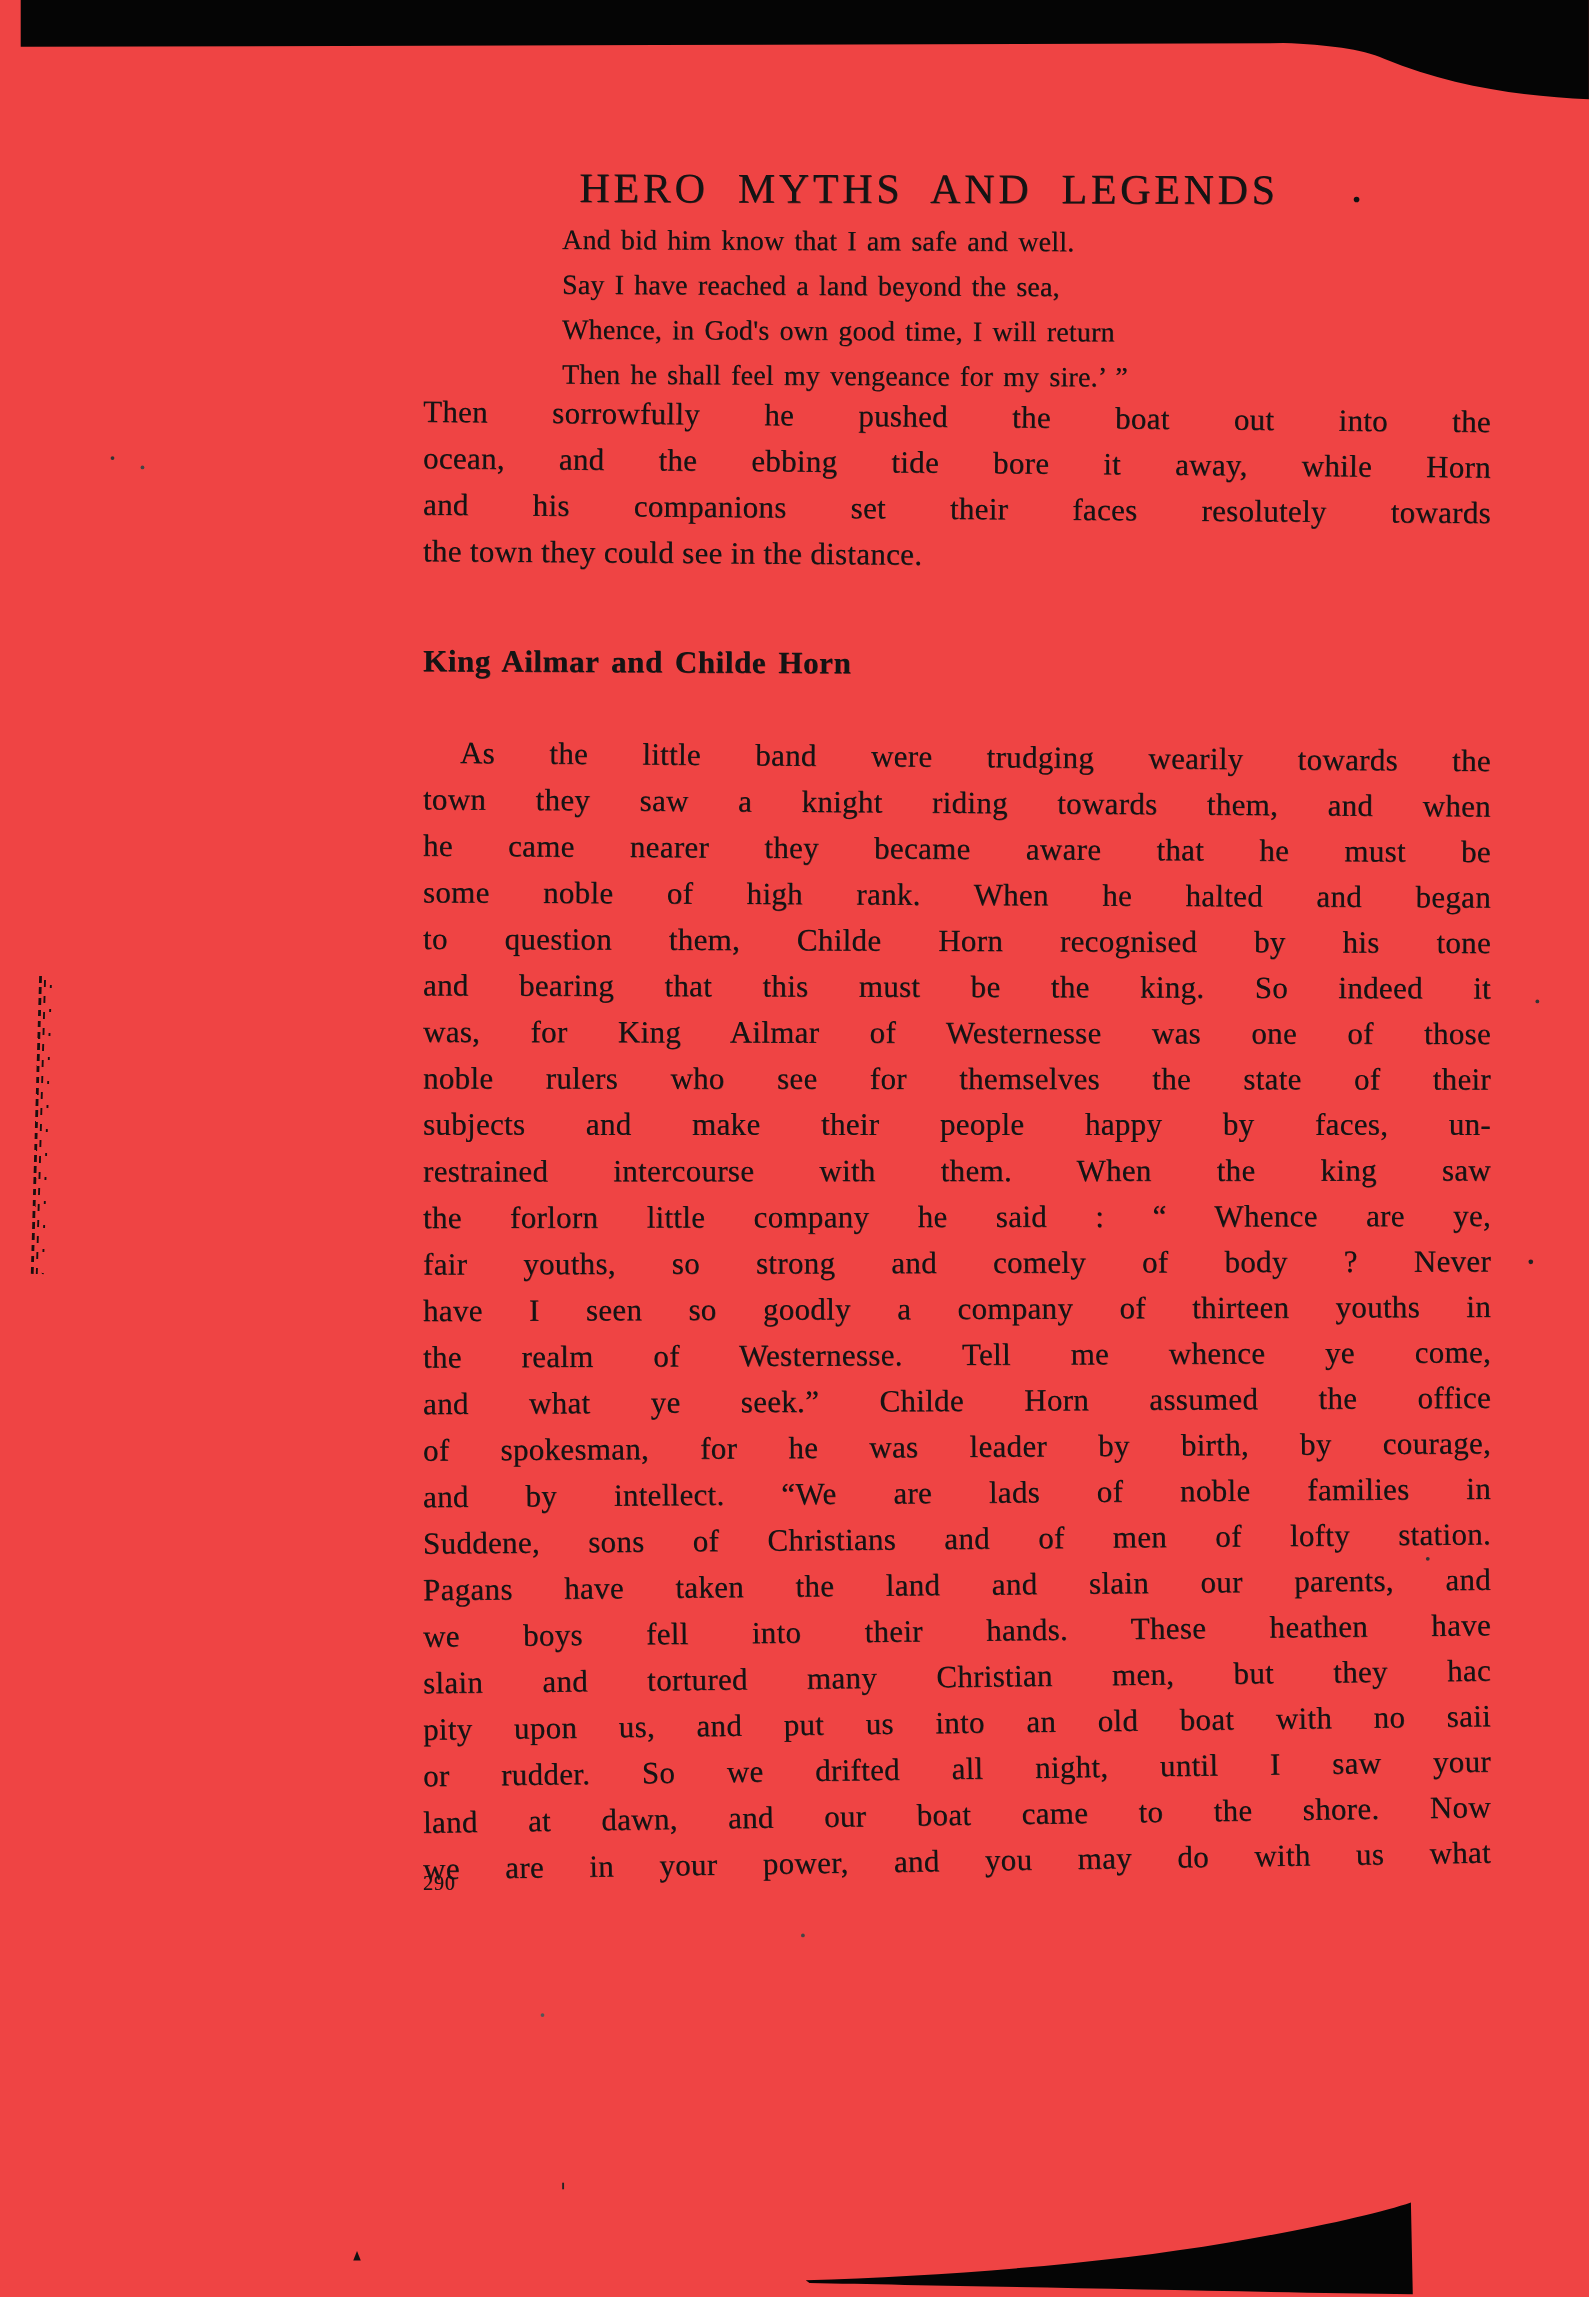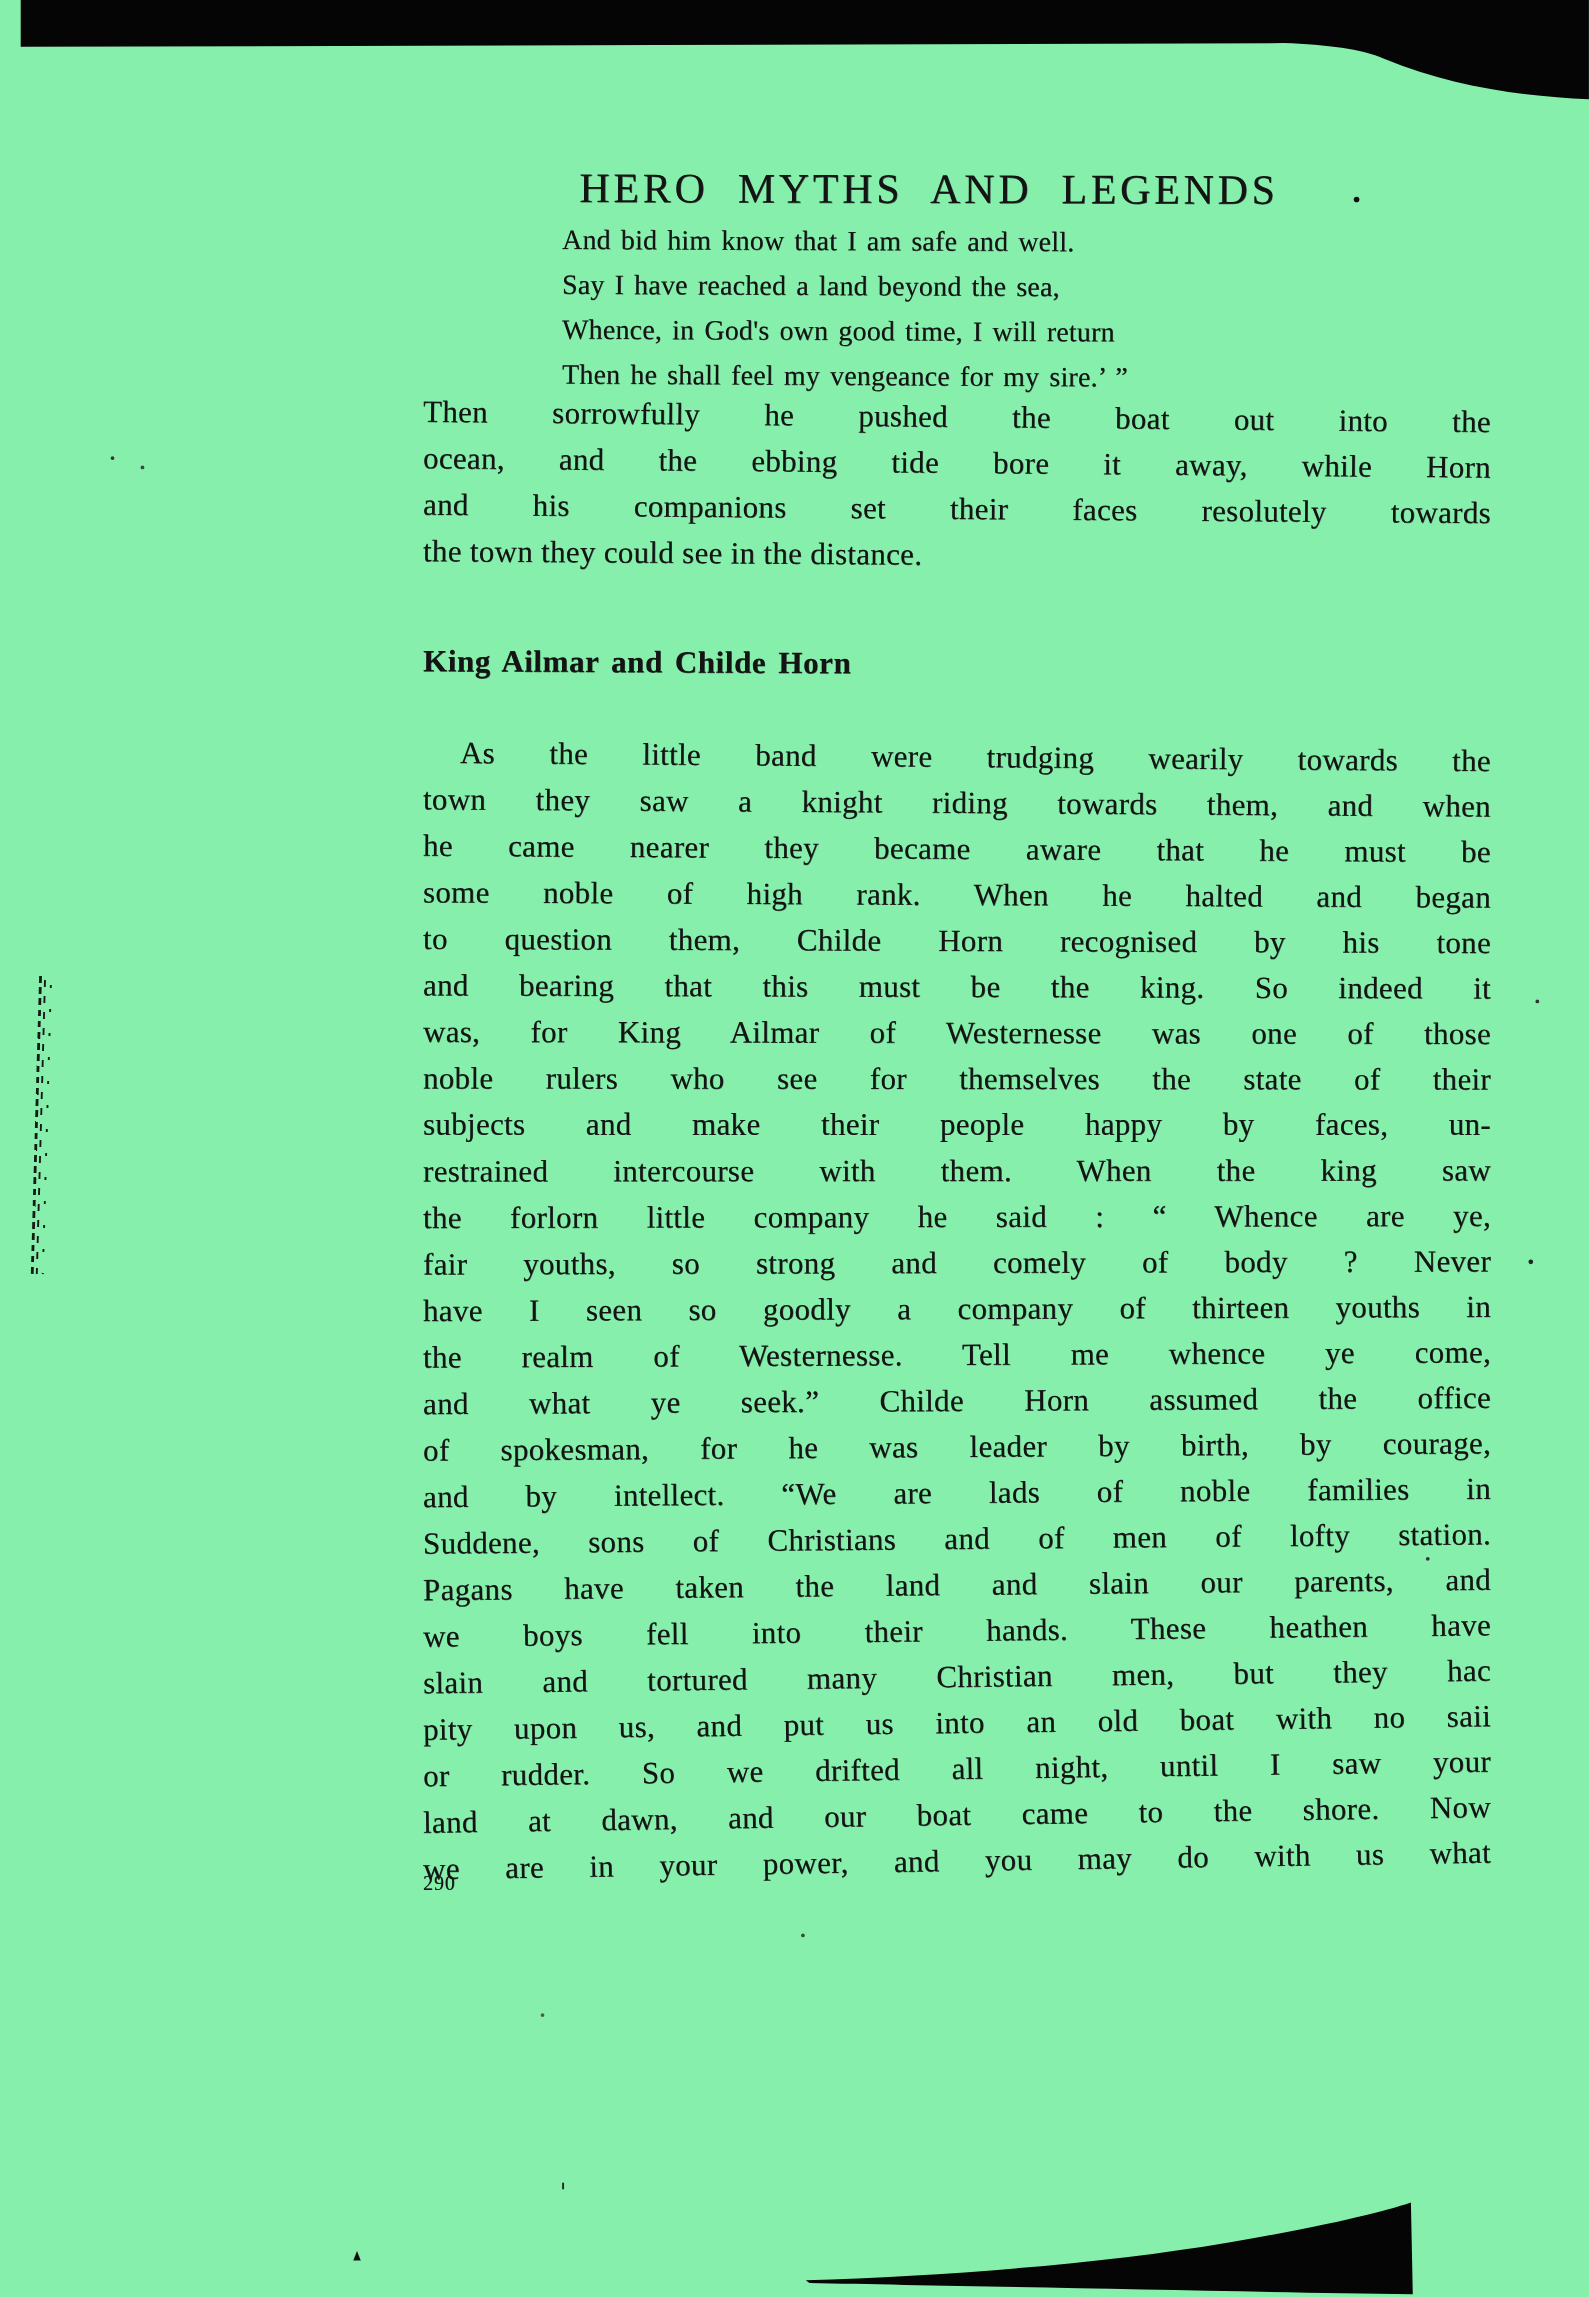--- a/index.html
+++ b/index.html
@@ -1,20 +1,20 @@
 <!DOCTYPE html>
 <html style="font-size:15px"><head>
 <meta charset="utf-8">
 <style>
   html,body { margin:0; padding:0; }
   body { background:#ffffff; }
   .page {
     position:relative;
     width:1589px; height:2297px;
-    background:#86efac;
+    background:#ef4444;
     overflow:hidden;
     font-family:"Liberation Serif","DejaVu Serif",serif;
     color:#141414;
   }
   .content {
     position:absolute; left:423px; top:0; width:1068px; height:2297px;
   }
   .block { position:absolute; left:0; width:100%; }
   .title {
     top:165px;

